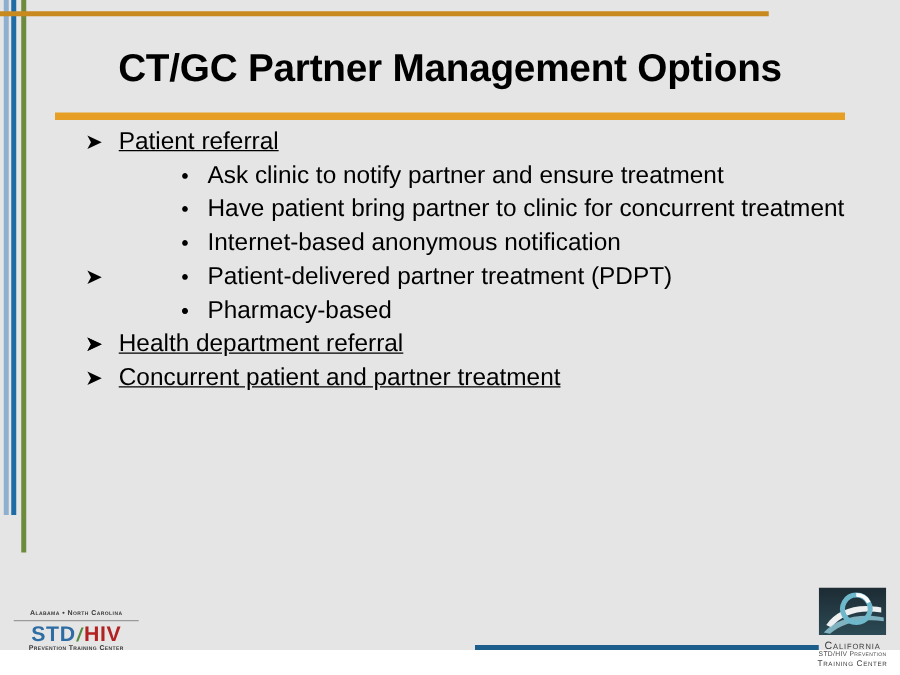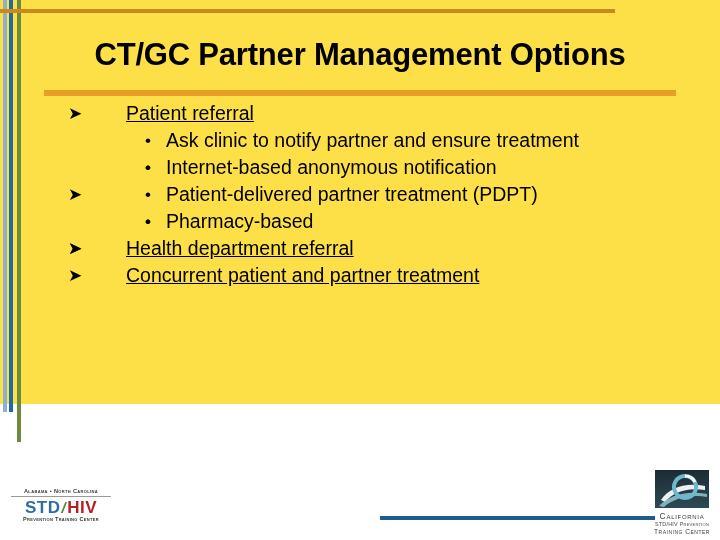--- a/index.html
+++ b/index.html
@@ -10,22 +10,22 @@
   body {
     width: 720px;
     height: 540px;
     overflow: hidden;
     font-family: "Liberation Sans", sans-serif;
     color: #000000;
   }
   #slide {
     position: relative;
     width: 720px;
-    height: 404px;
-    background: #fde047;
+    height: 520px;
+    background: #e5e5e5;
     text-decoration: underline;
   }
 
   
   .vbar {
     position: absolute;
     top: 0;
     width: 4px;
   }
   #vbar-lightblue {
@@ -123,21 +123,20 @@
   .bullet-l2 {
     position: absolute;
     left: 4px;
     top: 0;
     font-size: 17px;
     line-height: 27px;
     color: #000000;
   }
   .u {
     text-decoration: underline;
-    margin-left: 31px;
   }
 
   
   #logo-alnc {
     position: absolute;
     left: 11px;
     top: 489px;
     width: 100px;
     text-align: center;
     line-height: 1;
@@ -238,20 +237,21 @@
       <li class="l1">
         <span class="bullet">➤</span>
         <span class="u">Patient referral</span>
         <ul class="lvl2">
           <li class="l2">
             <span class="bullet-l2">•</span>
             <span>Ask clinic to notify partner and ensure treatment</span>
           </li>
           <li class="l2">
             <span class="bullet-l2">•</span>
+            <span>Have patient bring partner to clinic for concurrent treatment</span>
           </li>
           <li class="l2">
             <span class="bullet-l2">•</span>
             <span>Internet-based anonymous notification</span>
           </li>
         </ul>
       </li>
 
       <li class="l1">
         <span class="bullet">➤</span>

